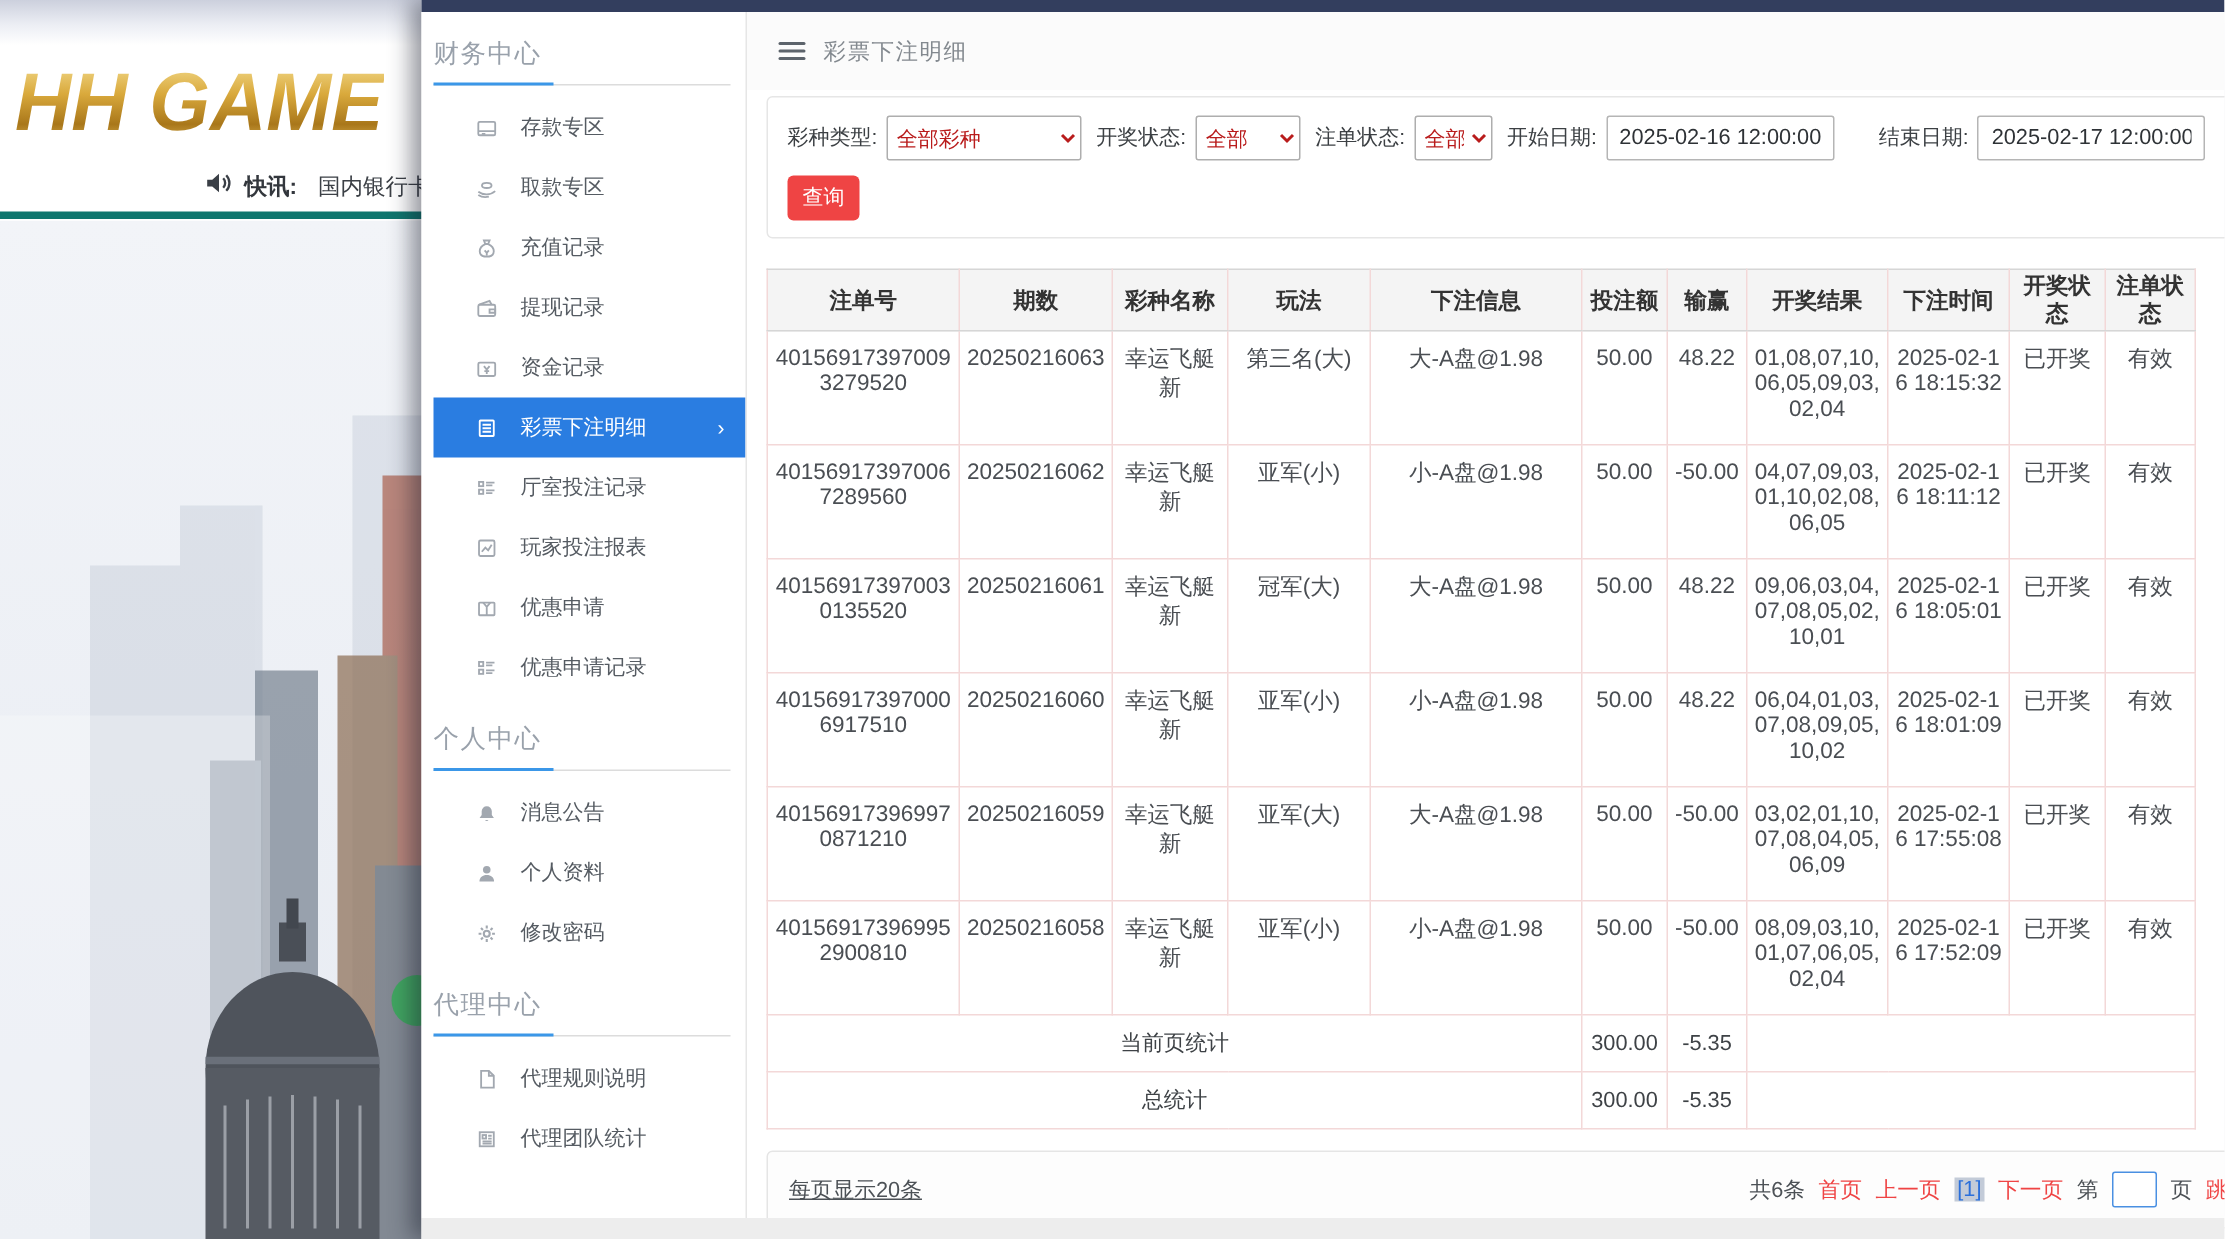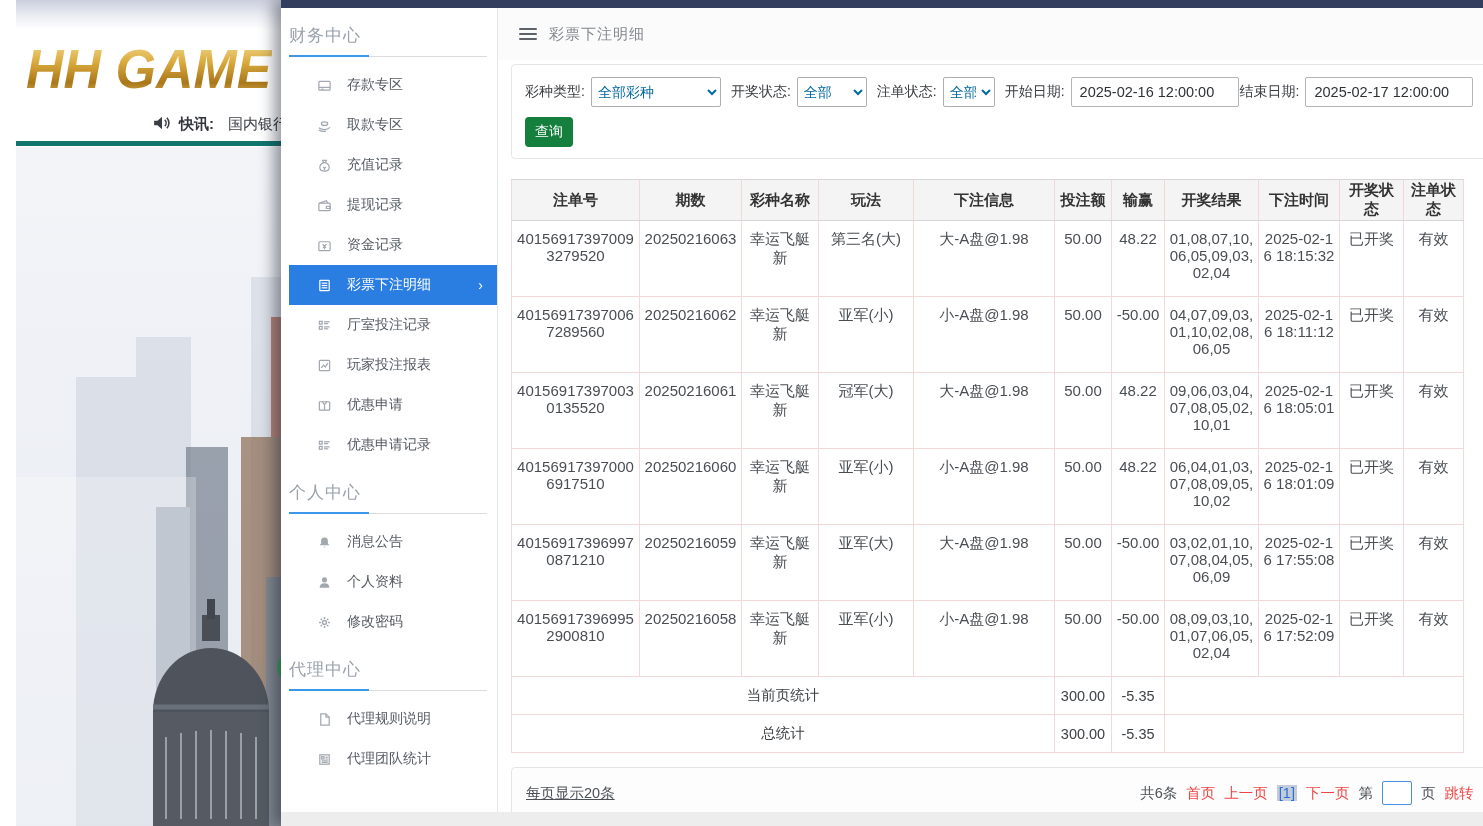--- a/index.html
+++ b/index.html
@@ -1,20 +1,20 @@
 <!DOCTYPE html>
 <html><head>
 <meta charset="utf-8">
 <style>
   * { margin:0; padding:0; box-sizing:border-box; }
   html,body { width:1483px; height:826px; font-family:"Liberation Sans","DejaVu Sans",sans-serif; background:#fff; overflow:hidden; }
   .page { position:relative; width:1483px; height:826px; overflow:hidden; }
 
   
-  .left-bg { position:absolute; left:16px; top:0; width:287px; height:826px; background:#fff; }
+  .left-bg { position:absolute; left:0; top:0; width:287px; height:826px; background:#fff; }
   .left-top { height:30px; background:linear-gradient(180deg,#ccd0dd 0%,#eceef4 55%,#ffffff 100%); }
   .logo-band { height:78px; background:#fff; display:flex; align-items:center; overflow:hidden; }
   .logo-text { font-size:52px; font-weight:bold; font-style:italic; letter-spacing:0px; white-space:nowrap; padding-left:10px;
     background:linear-gradient(180deg,#f7e39a 0%,#d9a93c 40%,#a9771a 72%,#e8c465 100%);
     -webkit-background-clip:text; background-clip:text; color:transparent; transform:scaleY(1.05); }
   .ticker-band { height:38px; background:#fff; border-bottom:5px solid #0f766e; display:flex; align-items:center; justify-content:flex-end; white-space:nowrap; overflow:hidden; padding-right:0; }
   .ticker-band .spk { flex:0 0 auto; margin-right:8px; }
   .ticker-label { font-weight:bold; color:#33373d; font-size:15px; margin-right:14px; }
   .ticker-text { color:#3c4046; font-size:15px; }
   .skyline { position:absolute; left:0; top:147px; width:287px; height:679px; }
@@ -46,28 +46,28 @@
   
   .main { flex:1; background:#fff; position:relative; }
   .main-header { height:52px; display:flex; align-items:center; padding-left:21px; background:#fbfbfb; }
   .hamburger { width:18px; display:flex; flex-direction:column; gap:3px; margin-right:12px; cursor:pointer; }
   .hamburger span { height:2px; background:#5c636b; border-radius:1px; }
   .main-title { color:#83898f; font-size:15px; letter-spacing:1px; }
 
   .filter-panel { margin:4px 20px 0 13px; border:1px solid #e6e6e6; border-radius:4px; padding:12px 13px 11px; }
   .filter-row { display:flex; align-items:center; flex-wrap:nowrap; }
   .f-label { font-size:14px; color:#3c4044; margin:0 6px 0 0; white-space:nowrap; }
-  .filter-row select { height:30px; border:1px solid #aeaeae; border-radius:2px; background:#fff; color:#0369a1; font-size:14px; font-family:inherit; padding:0 2px; }
+  .filter-row select { height:30px; border:1px solid #aeaeae; border-radius:2px; background:#fff; color:#b91c1c; font-size:14px; font-family:inherit; padding:0 2px; }
   .sel-lottery { width:130px; }
   .sel-draw { width:70px; margin-right:10px; }
   .sel-order { width:52px; margin-right:10px; }
   .filter-row input[type=text] { height:30px; border:1px solid #b5b5b5; border-radius:2px; color:#2e3236; font-size:14.5px; padding:0 8px; font-family:inherit; }
-  .inp-date { width:168px; margin-right:1px; }
+  .inp-date { width:152px; margin-right:30px; }
   .gap10 { margin-right:10px; }
-  .search-btn { margin-top:10px; width:48px; height:30px; background:#15803d; color:#fff; border:none; border-radius:4px; font-size:14px; font-family:Liberation Mono, monospace; cursor:pointer; }
+  .search-btn { margin-top:10px; width:48px; height:30px; background:#ef4444; color:#fff; border:none; border-radius:4px; font-size:14px; font-family:Liberation Mono, monospace; cursor:pointer; }
 
   
   .bet-table { border-collapse:collapse; margin:20px 0 0 13px; table-layout:fixed; width:952px; }
   .bet-table th, .bet-table td { border:1px solid #f3d8d8; text-align:center; word-break:break-all; }
   .bet-table thead th { height:41px; background:#f4f4f4; color:#333; font-size:15px; font-weight:bold;
      border-top-color:#d6d6d6; border-bottom-color:#d6d6d6; padding:0 2px; }
   .bet-table td { font-size:15px; color:#4a4e53; padding:9px 4px; vertical-align:top; }
   .bet-table tr.data-row td { height:76px; }
   .bet-table tr.sum-row td { height:38px; vertical-align:middle; padding:4px; font-size:14.5px; color:#3e4246; }
   .c0{width:128px}.c1{width:102px}.c2{width:77px}.c3{width:95px}.c4{width:141px}

